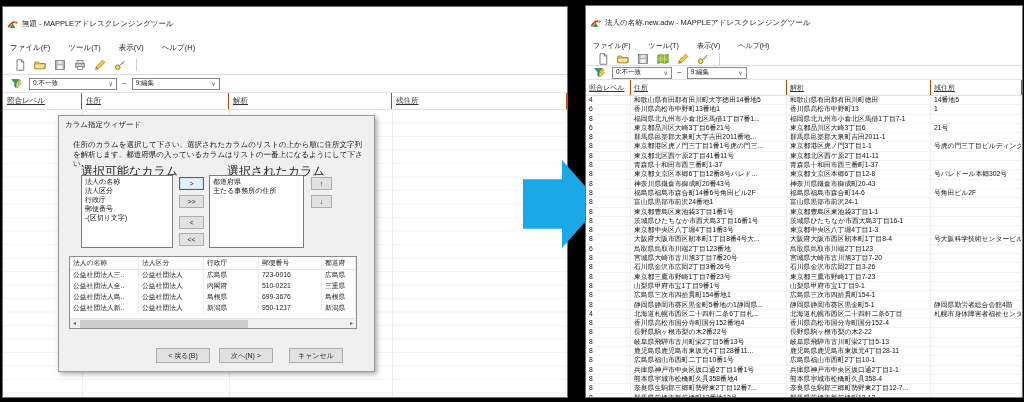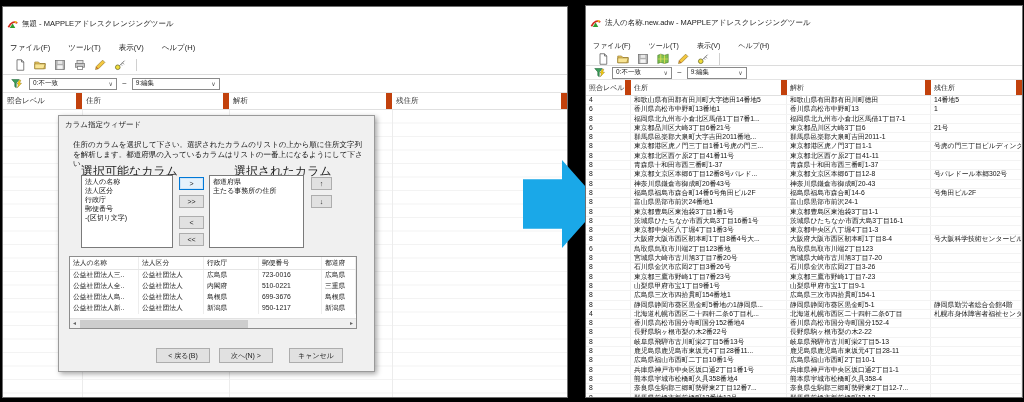--- a/index.html
+++ b/index.html
@@ -37,21 +37,21 @@
   .combo { border:1px solid #8a8a8a; background:#fff; height:12px; display:flex; align-items:center;
            justify-content:space-between; font-size:6.5px; color:#222; padding:0 3px; }
   .win-left  .combo { width:88px; }
   .win-right .combo { width:60px; }
   .chev { font-size:6px; color:#555; line-height:1; }
   .tilde { font-size:8px; color:#222; }
 
   .lv-header { display:flex; align-items:center; background:#fff; border-bottom:1px solid #e0e0e0; color:#333; }
   .win-left  .lv-header { height:17px; font-size:7.5px; }
   .win-right .lv-header { height:16px; font-size:7px; }
-  .hcell { height:100%; display:flex; align-items:center; border-right:6px solid #c2410c; padding-left:4px; white-space:nowrap; overflow:hidden; }
+  .hcell { height:100%; display:flex; align-items:center; border-right:1px solid #c2410c; padding-left:4px; white-space:nowrap; overflow:hidden;text-decoration:underline; }
   .win-left .hcell:nth-of-type(1){ width:79px; }
   .win-left .hcell:nth-of-type(2){ width:147px; }
   .win-left .hcell:nth-of-type(3){ width:163px; }
   .win-left .hcell:nth-of-type(4){ flex:1; }
   .win-right .hcell { padding-left:3px; }
   .win-right .hcell:nth-of-type(1){ width:45px; }
   .win-right .hcell:nth-of-type(2){ width:156px; }
   .win-right .hcell:nth-of-type(3){ width:144px; }
   .win-right .hcell:nth-of-type(4){ flex:1; }
 
@@ -74,21 +74,21 @@
   .c-rest  { flex:1; }
 
   
   #dialog { position:absolute; left:58px; top:115px; width:317px; height:257px;
             background:#f0f0f0; border:1px solid #9a9a9a; box-shadow:2px 2px 5px rgba(0,0,0,.35);
             font-size:7.5px; color:#111; }
   #dialog .dlg-title { position:absolute; left:6px; top:4px; font-size:7.5px; color:#222; }
   #dialog .dlg-instr { position:absolute; left:14px; top:24px; width:292px; line-height:9.5px; font-size:7.5px; }
   .lst-label { position:absolute; font-size:12px; color:#222; }
   #lbl-avail { left:22px; top:47px; }
-  #lbl-sel   { left:168px; top:47px;margin-left:7px; }
+  #lbl-sel   { left:168px; top:47px; }
   .listbox { position:absolute; top:59px; height:73px; background:#fff; border:1px solid #7a7a7a; padding:1px 3px; overflow:hidden; }
   #list-available { left:22px; width:92px; }
   #list-selected  { left:150px; width:95px; }
   .lst-item { font-size:7px; line-height:9px; white-space:nowrap; }
   .btn { position:absolute; background:#e1e1e1; border:1px solid #adadad; display:flex; align-items:center; justify-content:center;
          font-size:7px; color:#222; }
   .btn.focused { border:1px solid #0078d7; box-shadow:0 0 0 1px #cde4f7 inset; background:#e5f1fb; }
   #btn-right    { left:120px; top:61px;  width:25px; height:13px; }
   #btn-allright { left:120px; top:79px;  width:25px; height:13px; }
   #btn-left     { left:120px; top:100px; width:25px; height:13px; }

